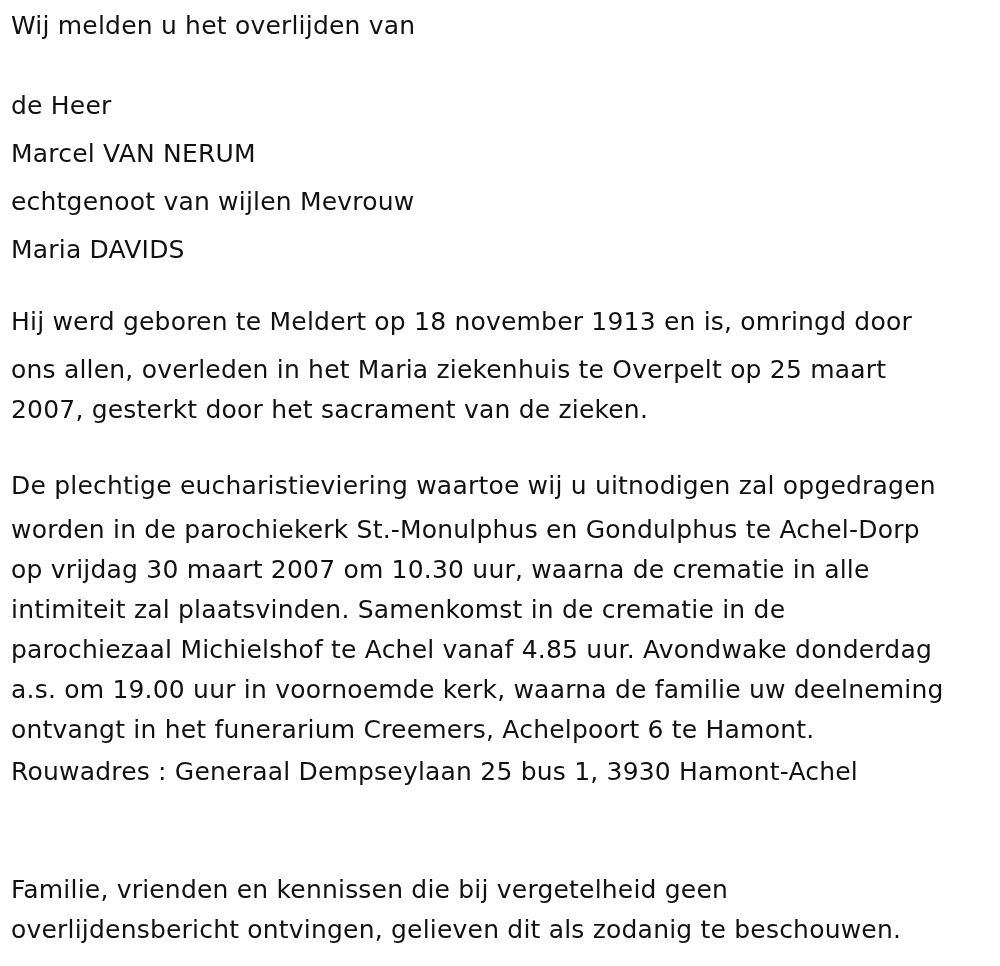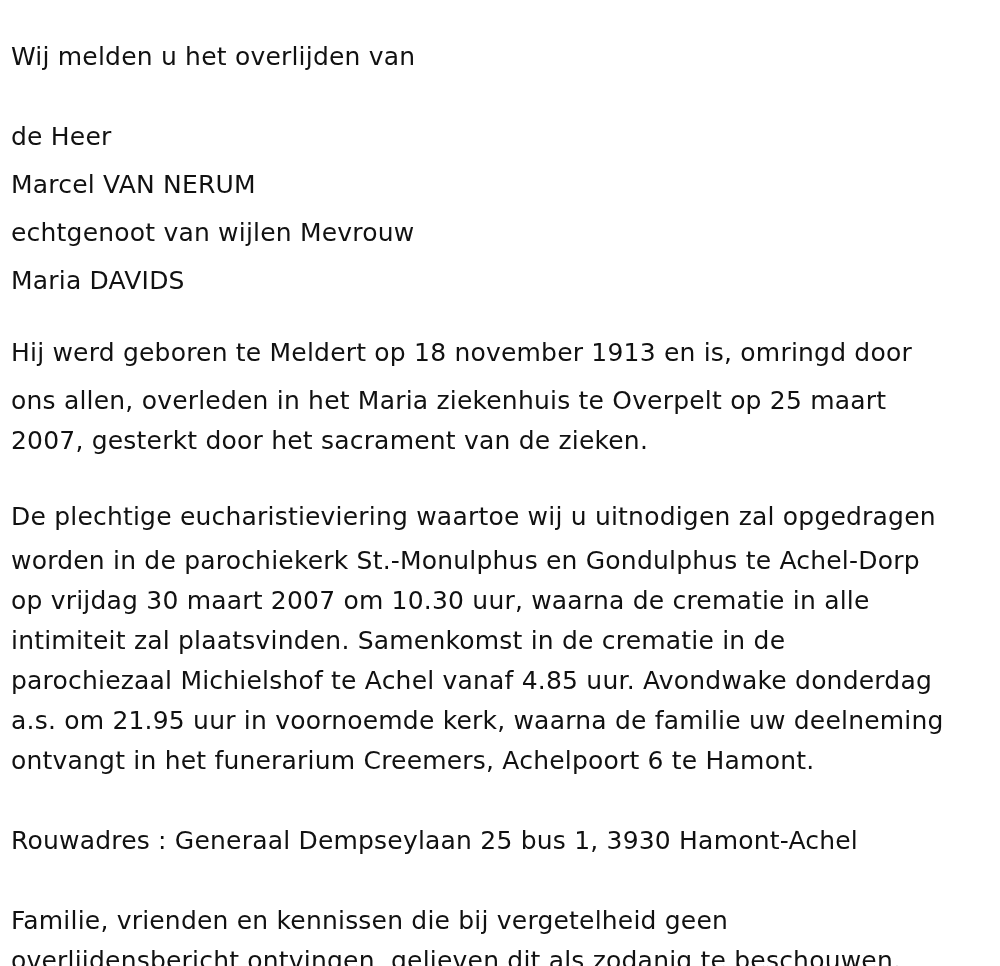--- a/index.html
+++ b/index.html
@@ -18,21 +18,20 @@
     }
     .doc {
       position: relative;
       padding: 0 0 0 11px;
     }
     .line {
       position: absolute;
       left: 11px;
       white-space: nowrap;
       line-height: 40px;
-      margin-top: 31px;
     }
     .bold { font-weight: normal; }
   </style>
 </head>
 <body>
 
 <div class="doc">
   <div class="line" style="top:6px">Wij melden u het overlijden van</div>
 
   <div class="line" style="top:86px">de Heer</div>
@@ -45,23 +44,23 @@
     <div class="line" style="top:350px">ons allen, overleden in het Maria ziekenhuis te Overpelt op 25 maart</div>
     <div class="line" style="top:390px">2007, gesterkt door het sacrament van de zieken.</div>
   </div>
 
   <div>
     <div class="line" style="top:466px">De plechtige eucharistieviering waartoe wij u uitnodigen zal opgedragen</div>
     <div class="line" style="top:510px">worden in de parochiekerk St.-Monulphus en Gondulphus te Achel-Dorp</div>
     <div class="line" style="top:550px">op vrijdag 30 maart 2007 om 10.30 uur, waarna de crematie in alle</div>
     <div class="line" style="top:590px">intimiteit zal plaatsvinden. Samenkomst in de crematie in de</div>
     <div class="line" style="top:630px">parochiezaal Michielshof te Achel vanaf 4.85 uur. Avondwake donderdag</div>
-    <div class="line" style="top:670px">a.s. om 21.95 uur in voornoemde kerk, waarna de familie uw deelneming</div>
+    <div class="line" style="top:670px">a.s. om 19.00 uur in voornoemde kerk, waarna de familie uw deelneming</div>
     <div class="line" style="top:710px">ontvangt in het funerarium Creemers, Achelpoort 6 te Hamont.</div>
   </div>
 
-  <div class="line" style="top:790px">Rouwadres : Generaal Dempseylaan 25 bus 1, 3930 Hamont-Achel</div>
+  <div class="line" style="top:752px">Rouwadres : Generaal Dempseylaan 25 bus 1, 3930 Hamont-Achel</div>
 
   <div>
     <div class="line" style="top:870px">Familie, vrienden en kennissen die bij vergetelheid geen</div>
     <div class="line" style="top:910px">overlijdensbericht ontvingen, gelieven dit als zodanig te beschouwen.</div>
   </div>
 </div>
 
 </body></html>

